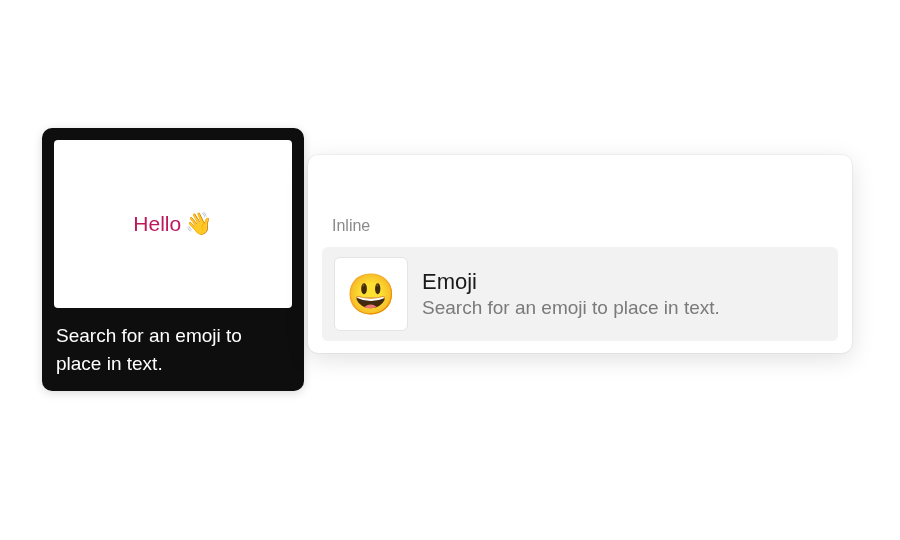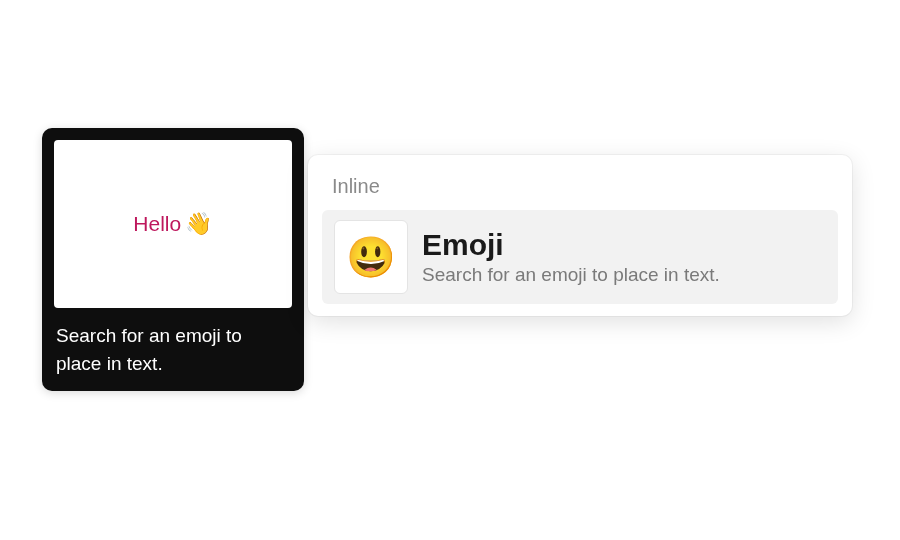--- a/index.html
+++ b/index.html
@@ -56,23 +56,24 @@
       left: 308px;
       top: 155px;
       width: 544px;
       background: #ffffff;
       border-radius: 10px;
       box-shadow: 0 6px 24px rgba(0,0,0,0.12), 0 0 0 1px rgba(0,0,0,0.04);
       padding: 12px 10px 12px 10px;
     }
     .menu-section-label {
       color: #8a8a8a;
-      font-size: 20px;
+      font-size: 16px;
       padding: 8px 14px 12px 14px;
       font-weight: 400;
+      margin-top: 42px;
     }
     .menu-item {
       display: flex;
       align-items: center;
       gap: 14px;
       padding: 10px 12px;
       background: #f2f2f2;
       border-radius: 6px;
       margin: 0 4px;
     }
@@ -87,23 +88,23 @@
       justify-content: center;
       font-size: 40px;
       flex-shrink: 0;
     }
     .menu-item-body {
       display: flex;
       flex-direction: column;
       gap: 2px;
     }
     .menu-item-title {
-      font-size: 30px;
+      font-size: 22px;
       color: #1a1a1a;
-      font-weight: 700;
+      font-weight: 400;
     }
     .menu-item-desc {
       font-size: 19px;
       color: #7a7a7a;
       font-weight: 400;
     }
   </style>
 </head>
 <body>
 

